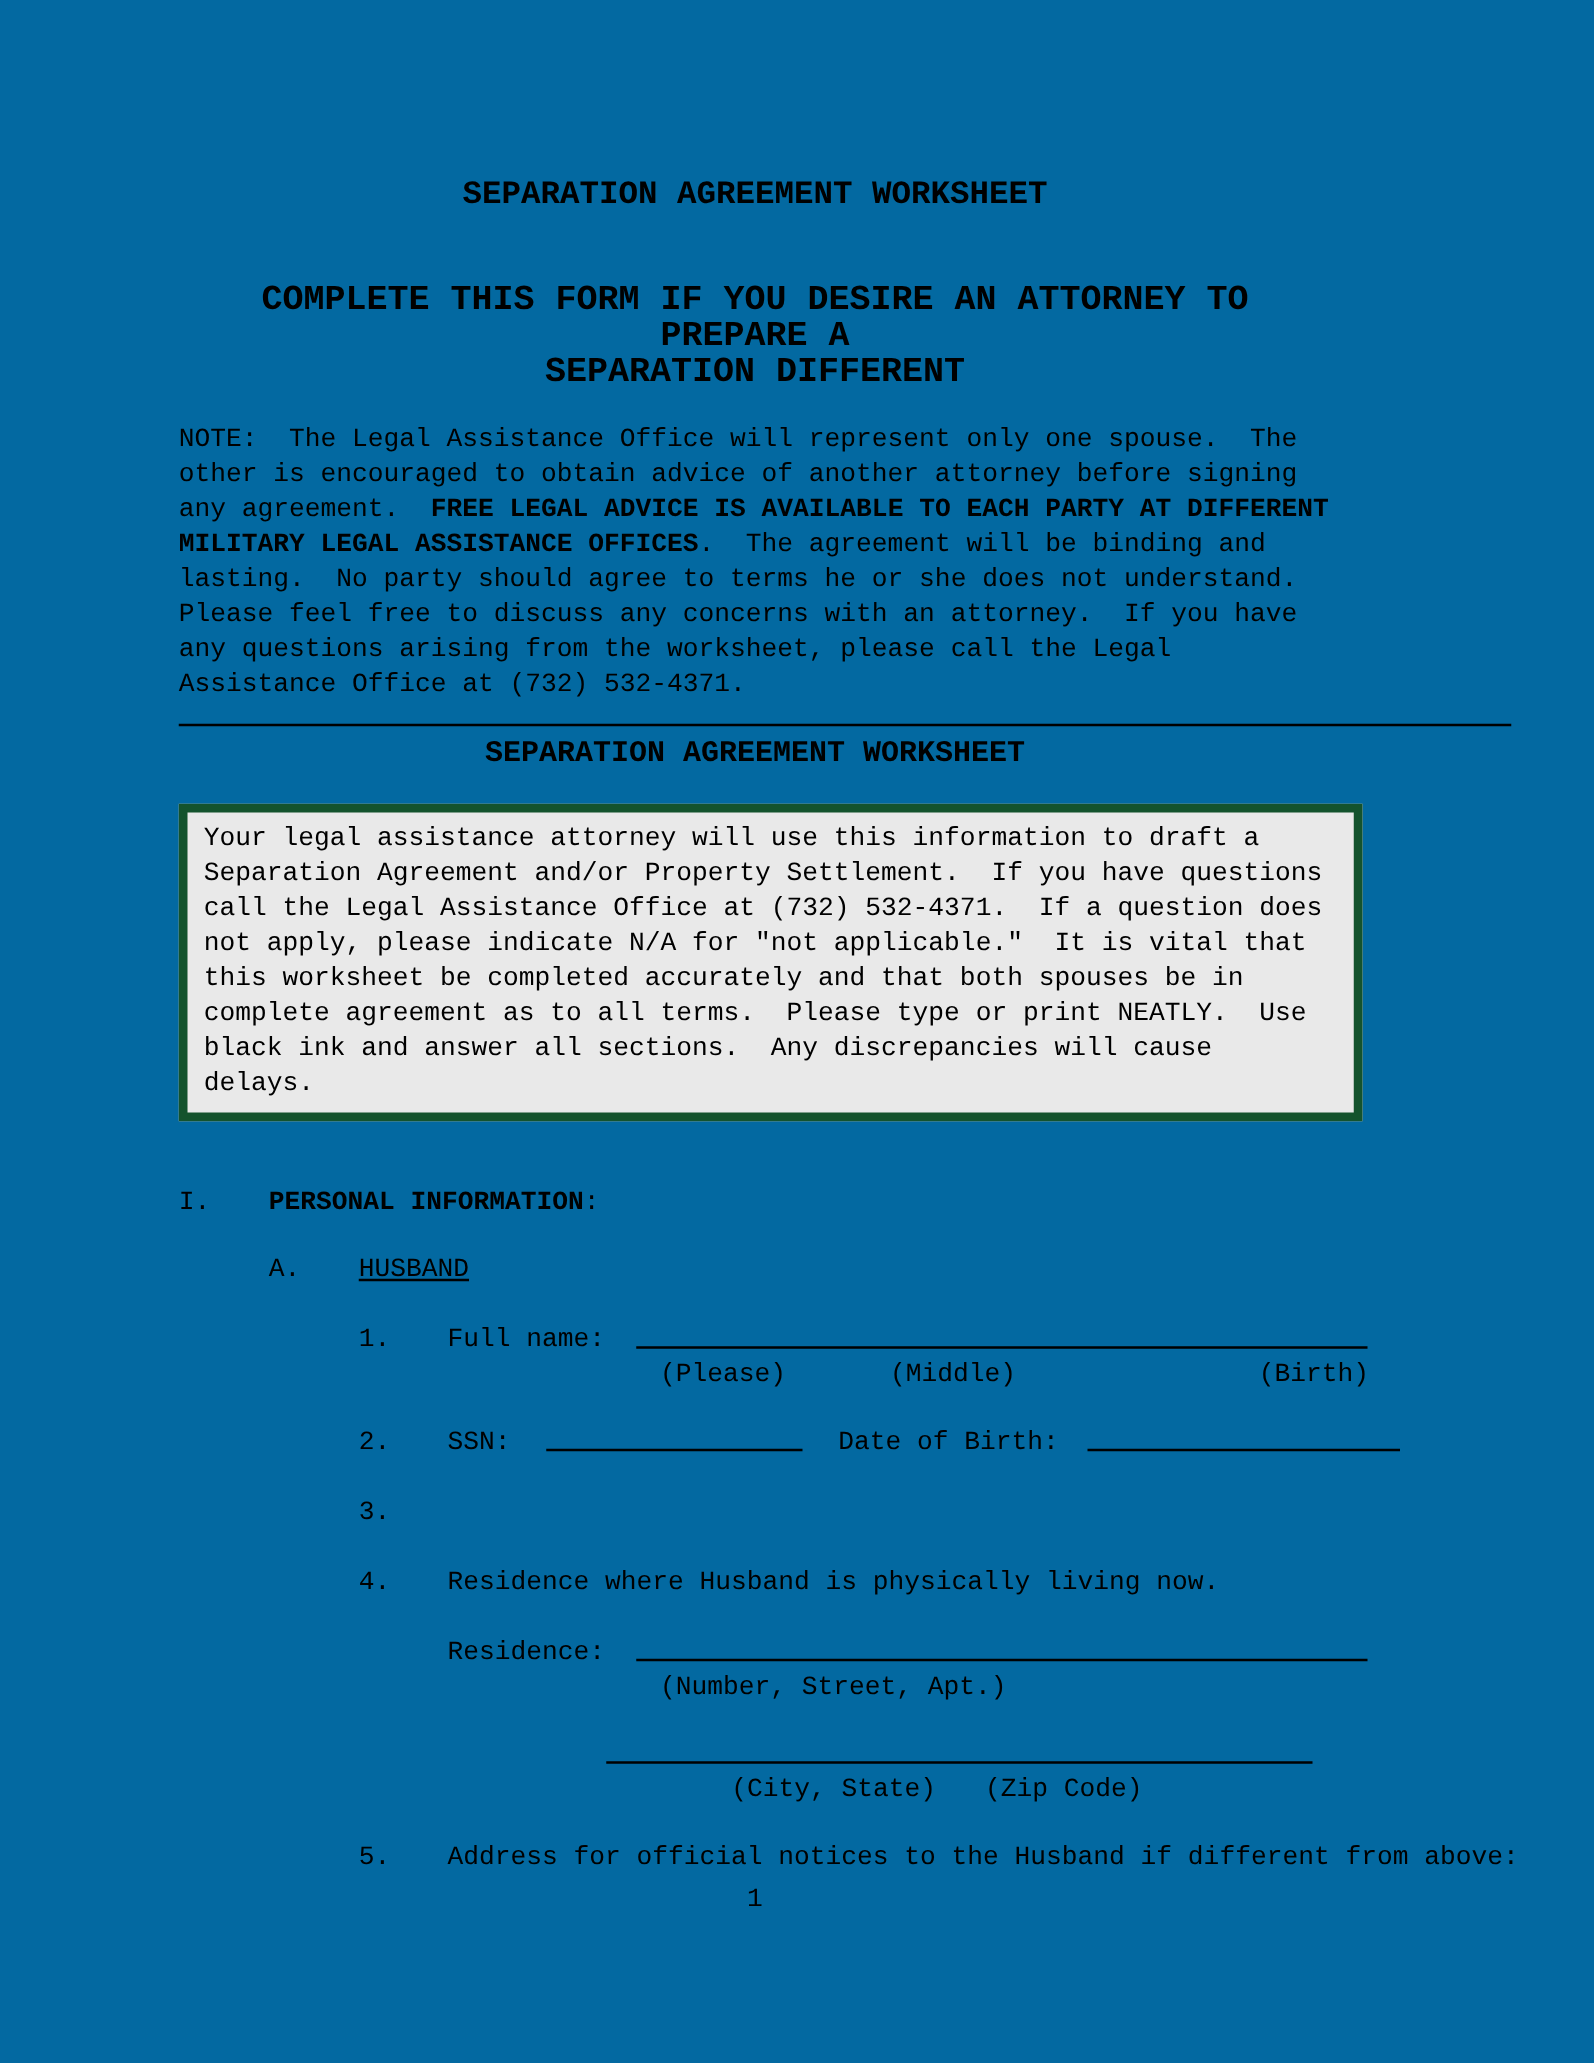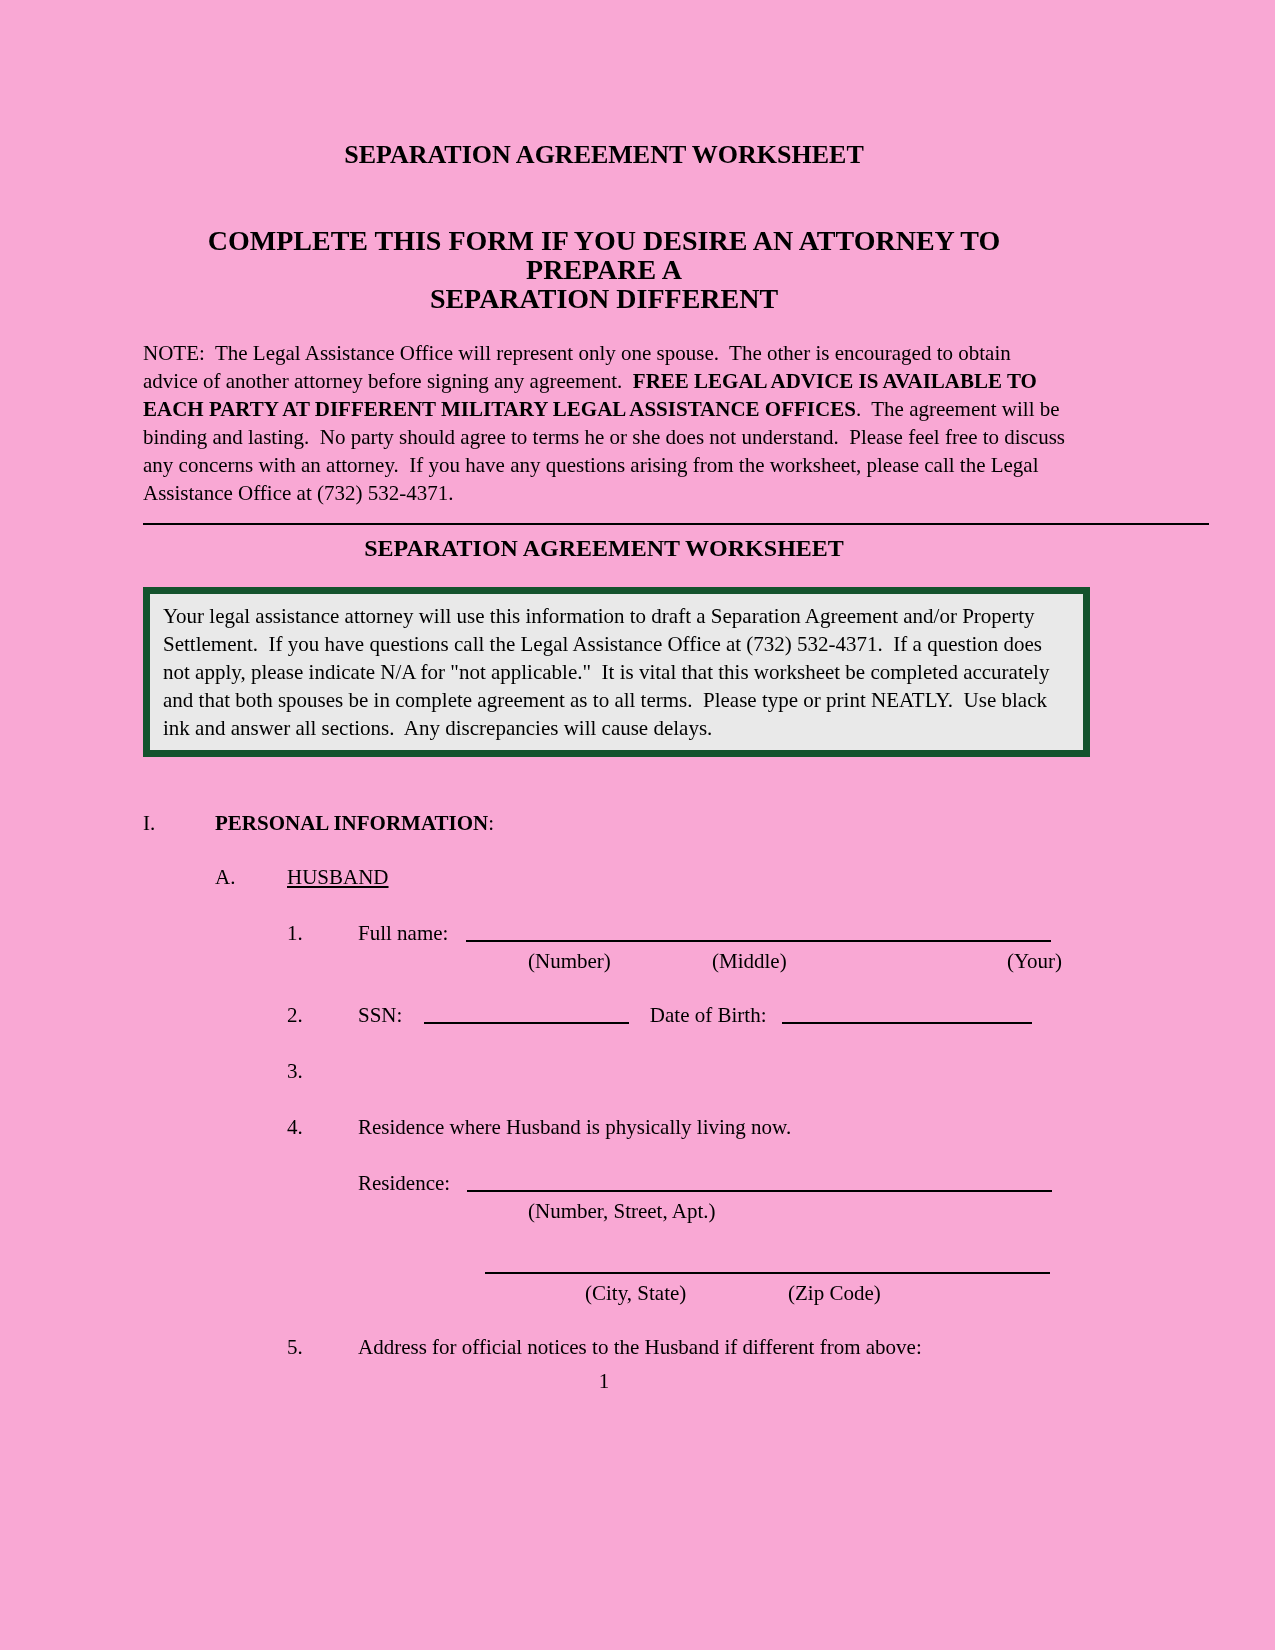--- a/index.html
+++ b/index.html
@@ -2,23 +2,23 @@
 <html><head>
 <meta charset="utf-8">
 <style>
   * { margin: 0; padding: 0; box-sizing: border-box; }
   html, body { background: #ffffff; }
   .page {
     position: relative;
     width: 1275px;
     height: 1650px;
     margin: 0 auto;
-    background: #f9a8d4;
+    background: #0369a1;
     color: #000000;
-    font-family: Liberation Serif, serif;
+    font-family: Liberation Mono, monospace;
     font-size: 21px;
     line-height: 28px;
     padding: 140px 0 0 143px;
     overflow: hidden;
   }
   .center-col { width: 922px; text-align: center; }
   .doc-title { font-size: 26px; font-weight: bold; line-height: 30px; }
   .doc-subtitle { font-size: 28px; font-weight: bold; line-height: 29px; margin-top: 56px; }
   .note { width: 926px; margin-top: 26px; white-space: pre-wrap; }
   .b { font-weight: bold; }
@@ -82,23 +82,23 @@
   </div>
 
   <div class="item" style="margin-top:28px">
     <span class="num">1.</span>
     <span class="body">
       <span>Full name:</span>
       <span class="blank" style="width:585px; margin-left:12px"></span>
     </span>
   </div>
   <div class="caption-row">
-    <span style="left:385px">(Number)</span>
+    <span style="left:385px">(Please)</span>
     <span style="left:569px">(Middle)</span>
-    <span style="left:864px">(Your)</span>
+    <span style="left:864px">(Birth)</span>
   </div>
 
   <div class="item" style="margin-top:26px">
     <span class="num">2.</span>
     <span class="body">
       <span>SSN:</span>
       <span class="blank" style="width:205px; margin-left:16px"></span>
       <span style="margin-left:16px">Date of Birth:</span>
       <span class="blank" style="width:250px; margin-left:10px"></span>
     </span>

